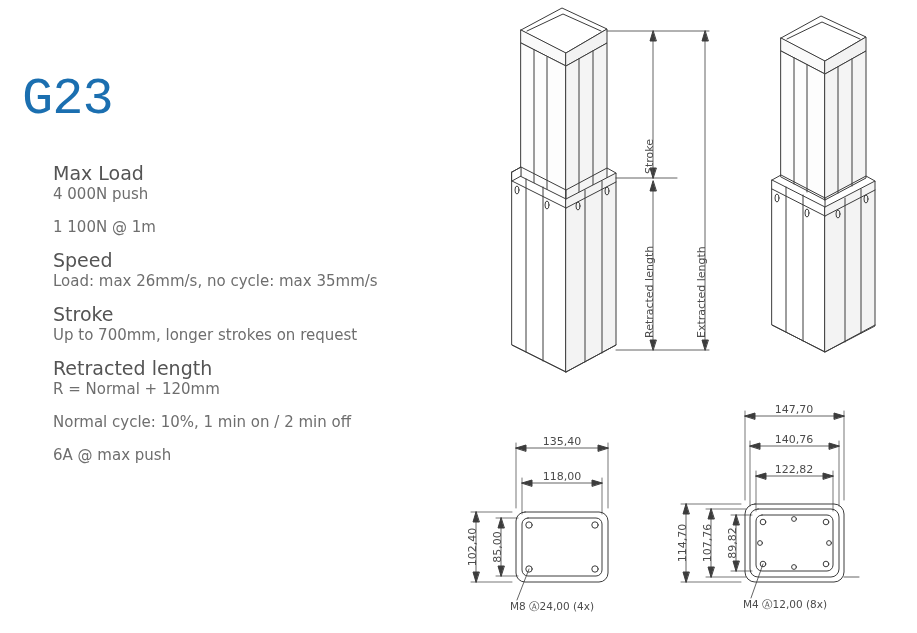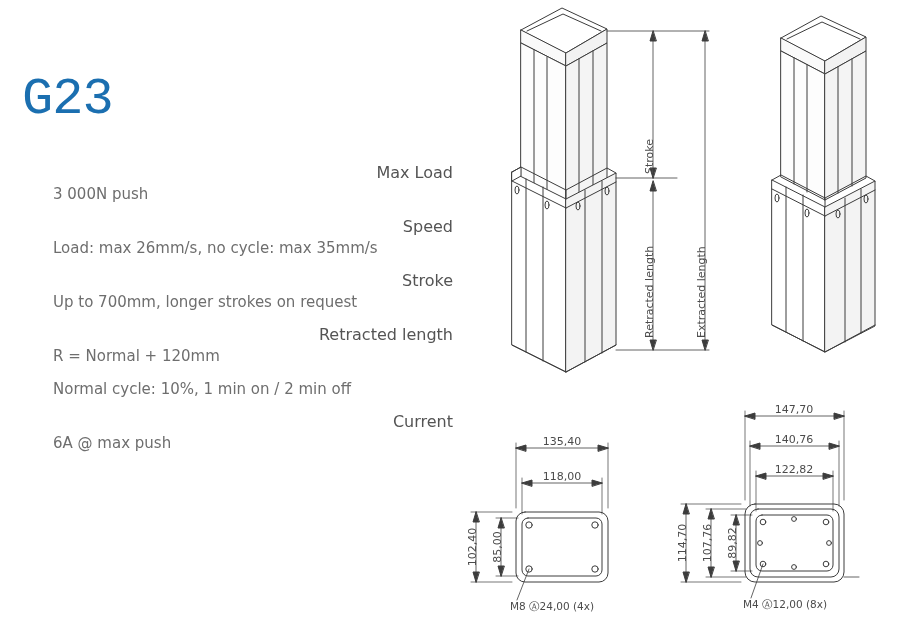--- a/index.html
+++ b/index.html
@@ -37,24 +37,23 @@
   .spec-list {
     position: absolute;
     left: 53px;
     top: 163px;
     width: 400px;
   }
   .spec {
     margin-bottom: 13px;
   }
   .spec-label {
-    font-size: 16px;
+    font-size: 19px;
     color: #545454;
     line-height: 20px;
-    text-align: right;
   }
   .spec-value {
     font-size: 15px;
     color: #6e6e6e;
     line-height: 20px;
     margin-top: 1px;
   }
   
   .drawing {
     position: absolute;
@@ -78,41 +77,41 @@
 </head>
 <body>
 
 <div id="page">
 
   <div class="title">G23</div>
 
   <div class="spec-list">
     <div class="spec">
       <div class="spec-label">Max Load</div>
-      <div class="spec-value">3 000N push</div>
-    </div>
-    <div class="spec">
+      <div class="spec-value">4 000N push</div>
+    </div>
+    <div class="spec">
+      <div class="spec-value">1 100N @ 1m</div>
     </div>
     <div class="spec">
       <div class="spec-label">Speed</div>
       <div class="spec-value">Load: max 26mm/s, no cycle: max 35mm/s</div>
     </div>
     <div class="spec">
       <div class="spec-label">Stroke</div>
       <div class="spec-value">Up to 700mm, longer strokes on request</div>
     </div>
     <div class="spec">
       <div class="spec-label">Retracted length</div>
       <div class="spec-value">R = Normal + 120mm</div>
     </div>
     <div class="spec">
       <div class="spec-value">Normal cycle: 10%, 1 min on / 2 min off</div>
     </div>
     <div class="spec">
-      <div class="spec-label">Current</div>
       <div class="spec-value">6A @ max push</div>
     </div>
   </div>
 
   <div class="drawing">
     <svg width="462" height="633" viewBox="0 0 462 633" xmlns="http://www.w3.org/2000/svg">
       <g fill="none" stroke="#3c3c3c" stroke-width="1" stroke-linejoin="round" stroke-linecap="round">
 
         <g>
 

